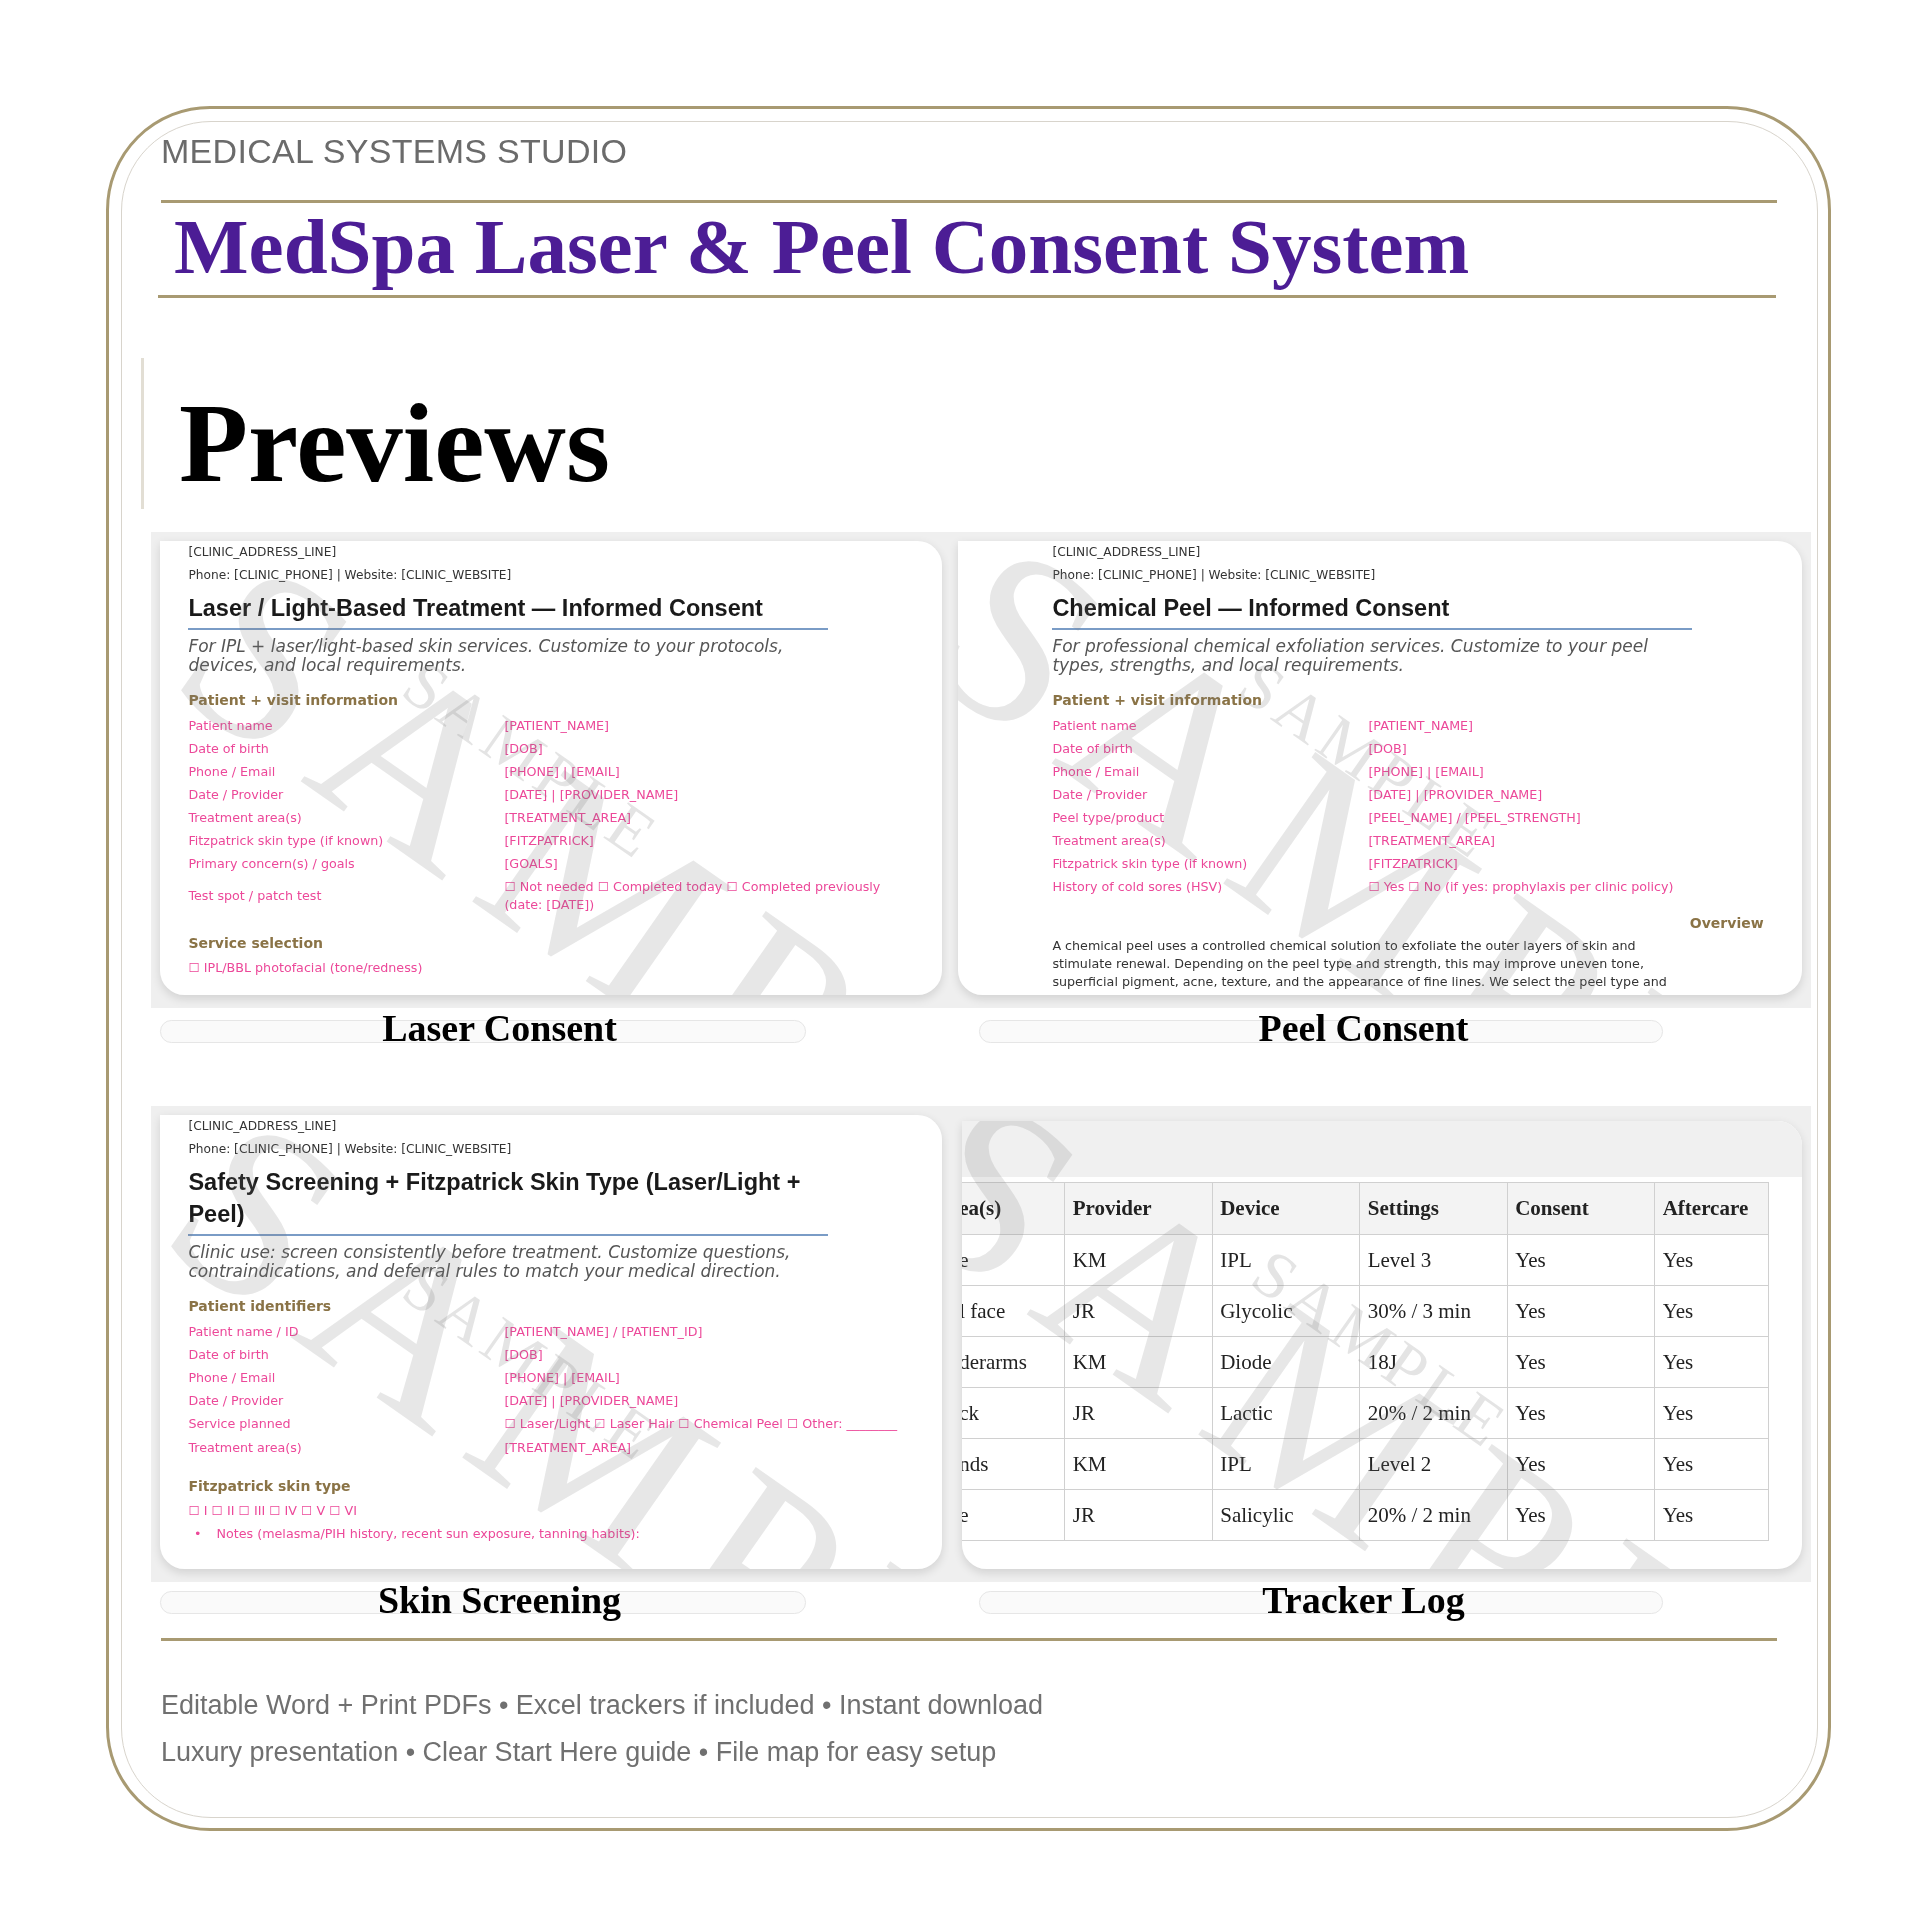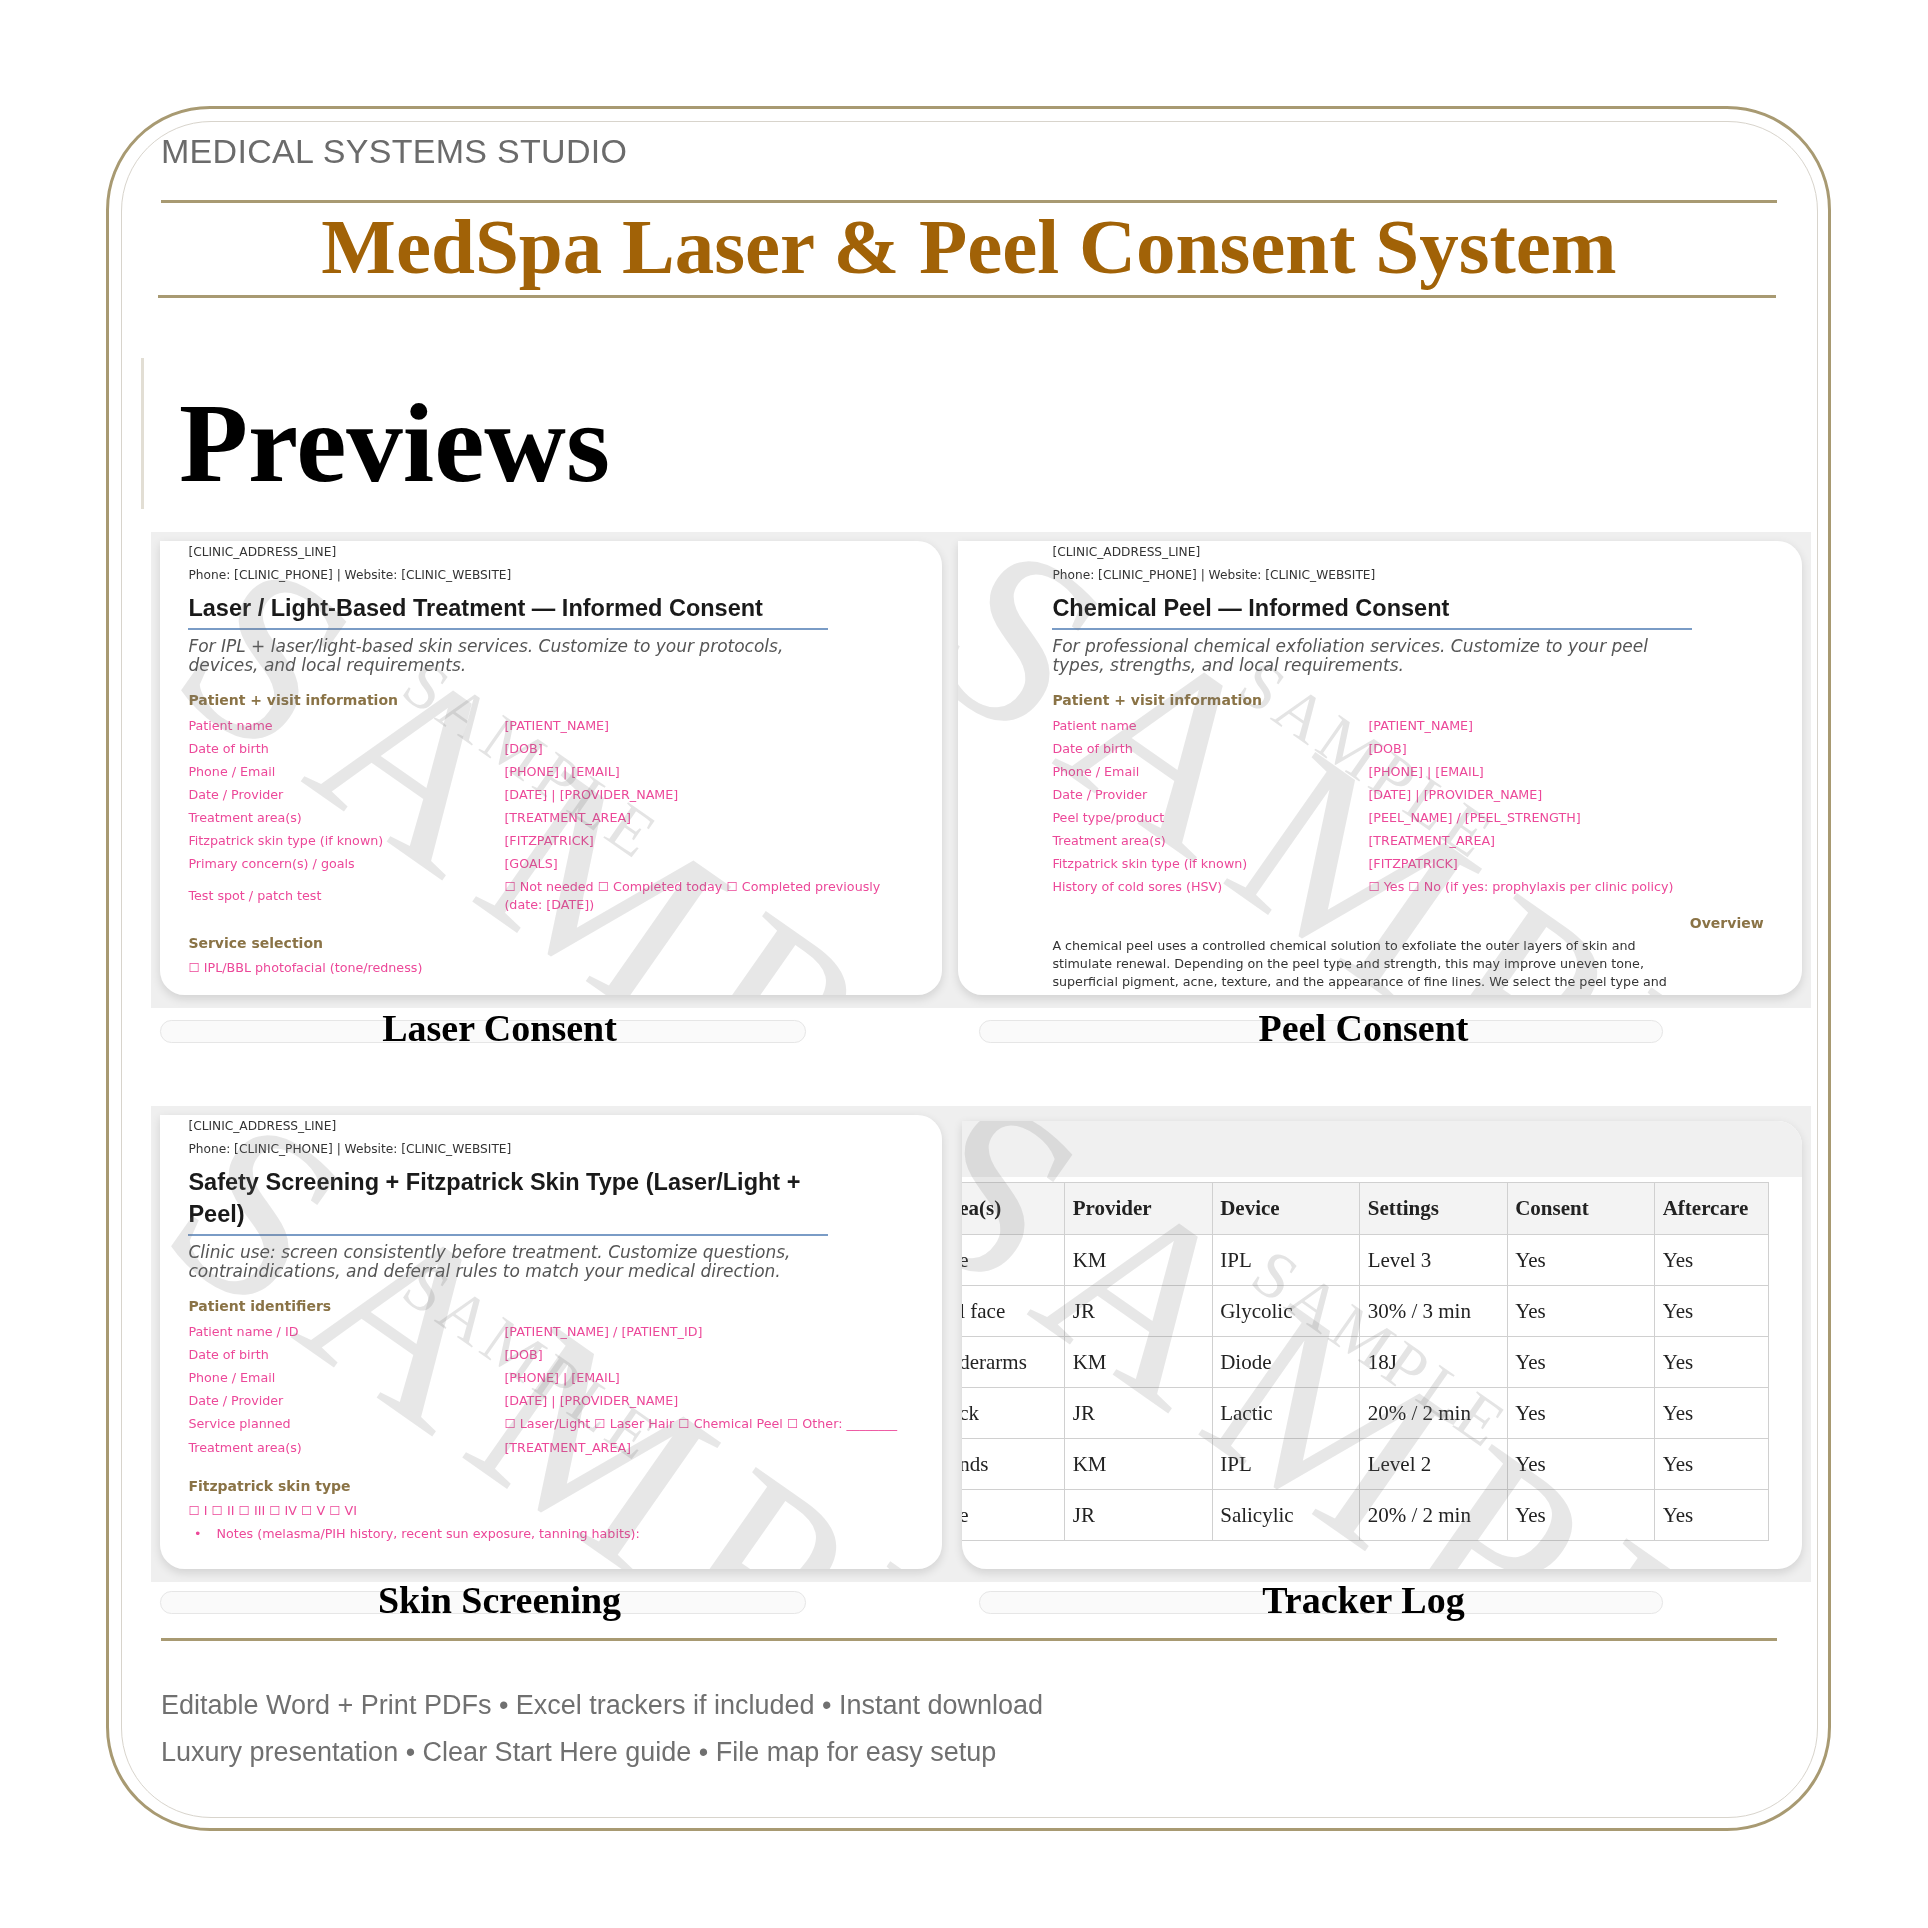--- a/index.html
+++ b/index.html
@@ -1,21 +1,21 @@
 <!DOCTYPE html>
 <html style="font-size:15px"><head>
 <meta charset="utf-8">
 <style>
   html, body { margin:0; padding:0; }
   body { width:1928px; height:1928px; background:#ffffff; position:relative; overflow:hidden; font-family:"Liberation Sans", sans-serif; }
   .frame-outer { position:absolute; left:106px; top:106px; width:1725px; height:1725px; border:3.8px solid #a89a72; border-radius:104px; box-sizing:border-box; }
   .frame-inner { position:absolute; left:121px; top:121px; width:1697px; height:1697px; border:1.9px solid #d8d4cc; border-radius:90px; box-sizing:border-box; }
   .brand { position:absolute; left:161px; top:132px; font-size:34px; color:#6b6b6b; letter-spacing:0.3px; font-family:"Liberation Sans", sans-serif; }
   .rule { position:absolute; height:2.8px; background:#a89a72; }
-  .title { position:absolute; left:161px; width:1616px; top:200px; text-align:center; font-family:"Liberation Serif", serif; font-weight:bold; font-size:79px; color:#a16207; line-height:94px; }
+  .title { position:absolute; left:174px; width:1616px; top:200px; font-family:"Liberation Serif", serif; font-weight:bold; font-size:79px; color:#4c1d95; line-height:94px; }
   .prev-bar { position:absolute; left:141px; top:358px; width:2.8px; height:151px; background:#e2ded4; }
   .previews { position:absolute; left:179px; top:377px; font-family:"Liberation Serif", serif; font-weight:bold; font-size:113px; color:#000; line-height:132px; }
 
   .panel { position:absolute; background:#efefef; overflow:hidden;padding-left:39px; }
   .panel .sheet { position:absolute; left:9.4px; top:9.4px; right:9.4px; bottom:13px; background:#fff; border-radius:0 24.5px 24.5px 24.5px; box-shadow:0 3.8px 9.4px rgba(0,0,0,0.12); overflow:hidden; }
   .panel .wm { position:absolute; font-family:"Liberation Serif", serif; font-size:245px; color:rgba(120,120,120,0.18); transform:rotate(35deg); transform-origin:left top; white-space:nowrap; pointer-events:none; letter-spacing:28px; }
   .panel .wm2 { position:absolute; font-family:"Liberation Serif", serif; font-size:66px; color:rgba(120,120,120,0.2); transform:rotate(35deg); transform-origin:left top; white-space:nowrap; pointer-events:none; letter-spacing:5.6px; }
 
   .doc { position:absolute; left:28px; top:0; right:38px; font-family:"DejaVu Sans", sans-serif; color:#222; }
   .doc .small { font-size:12.2px; color:#333; line-height:22.6px; }

